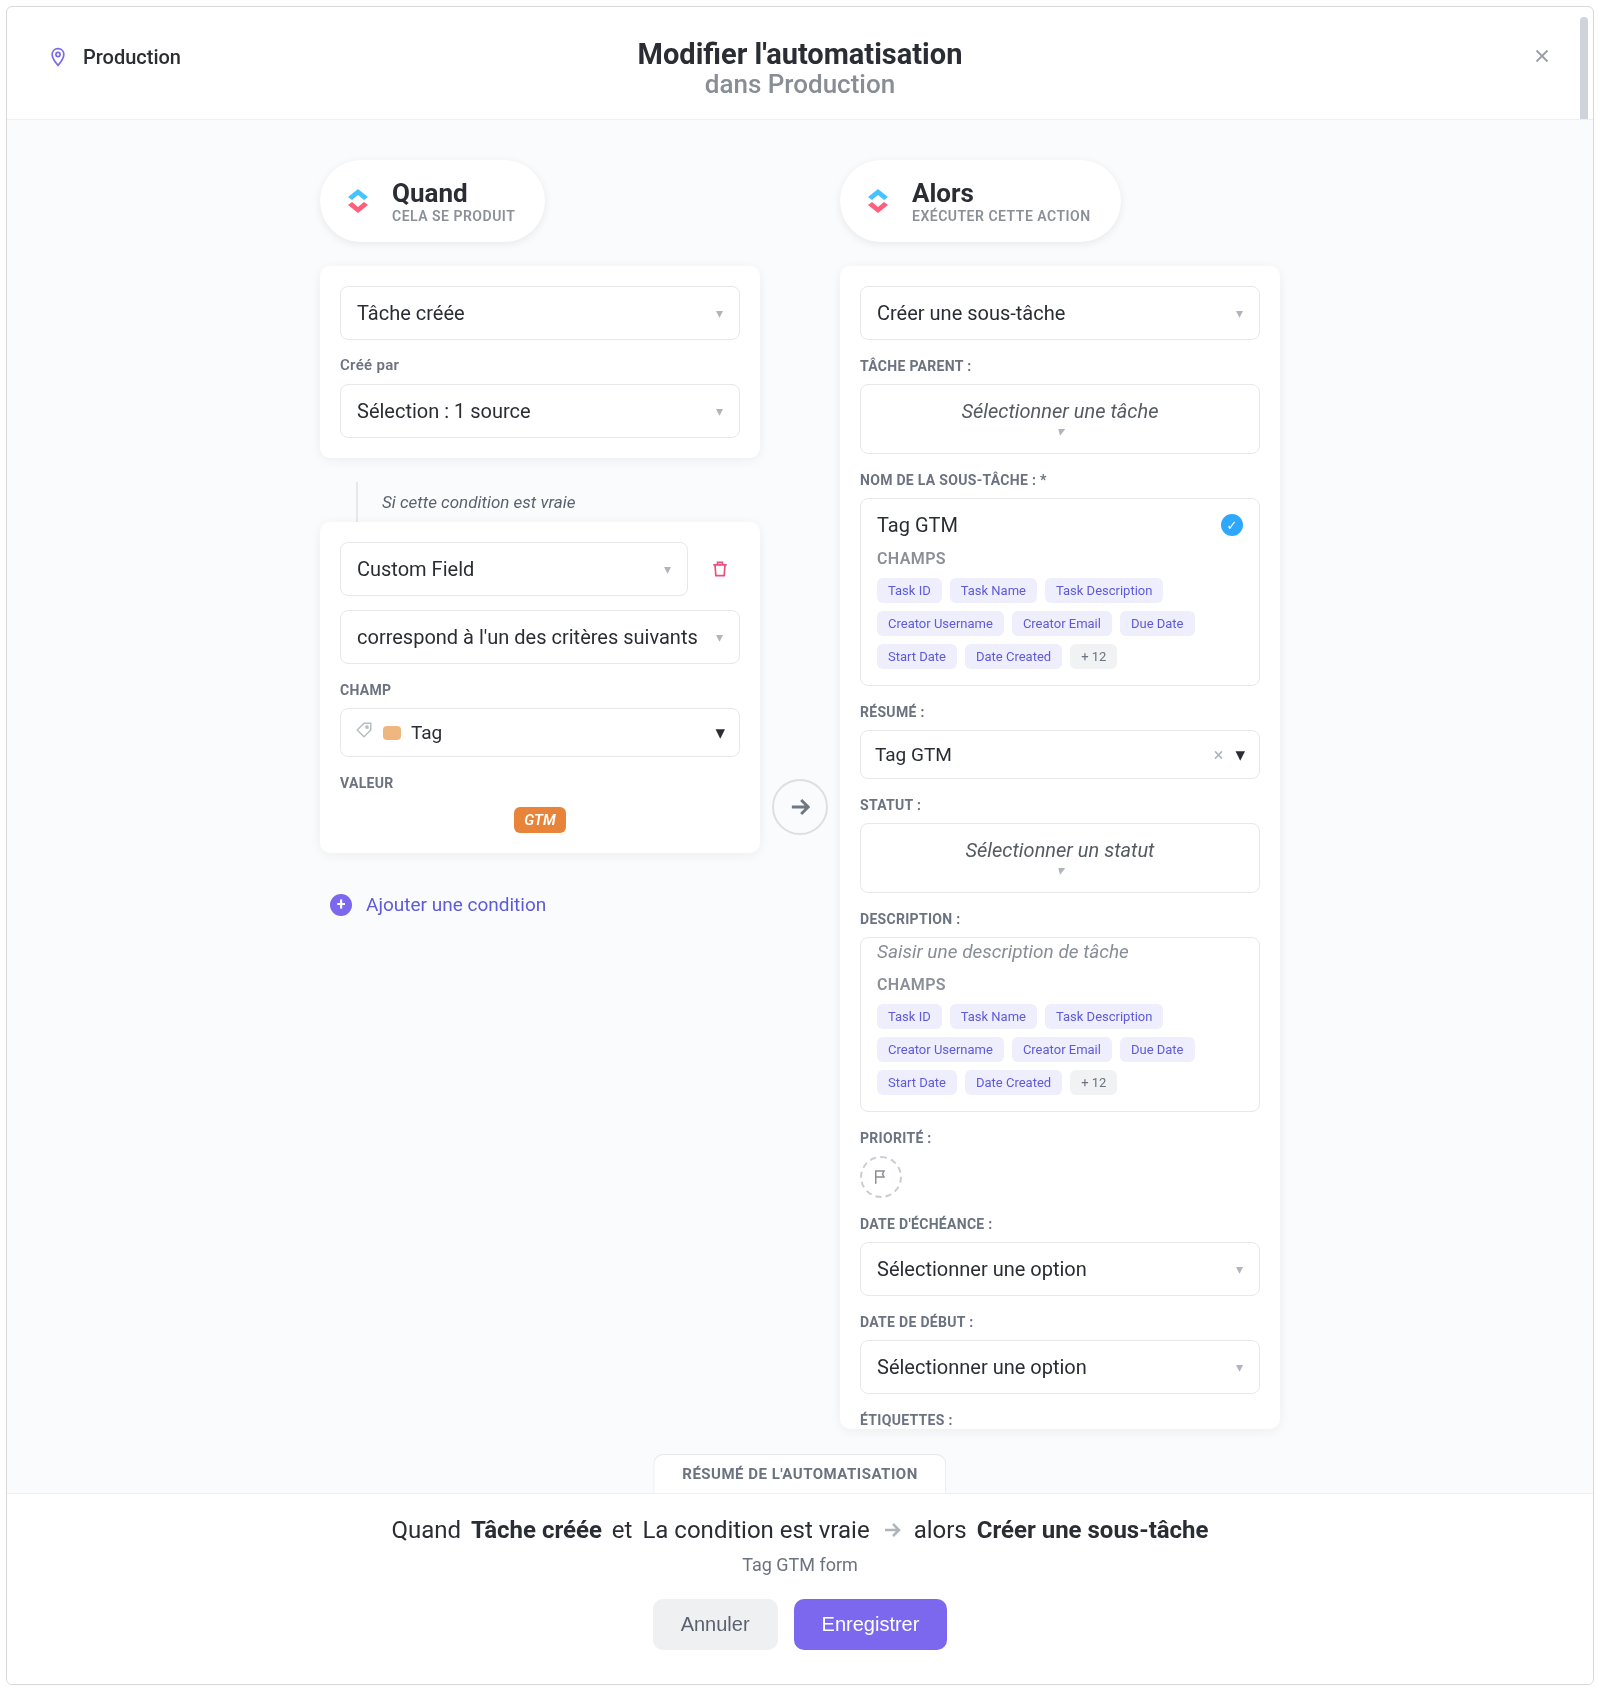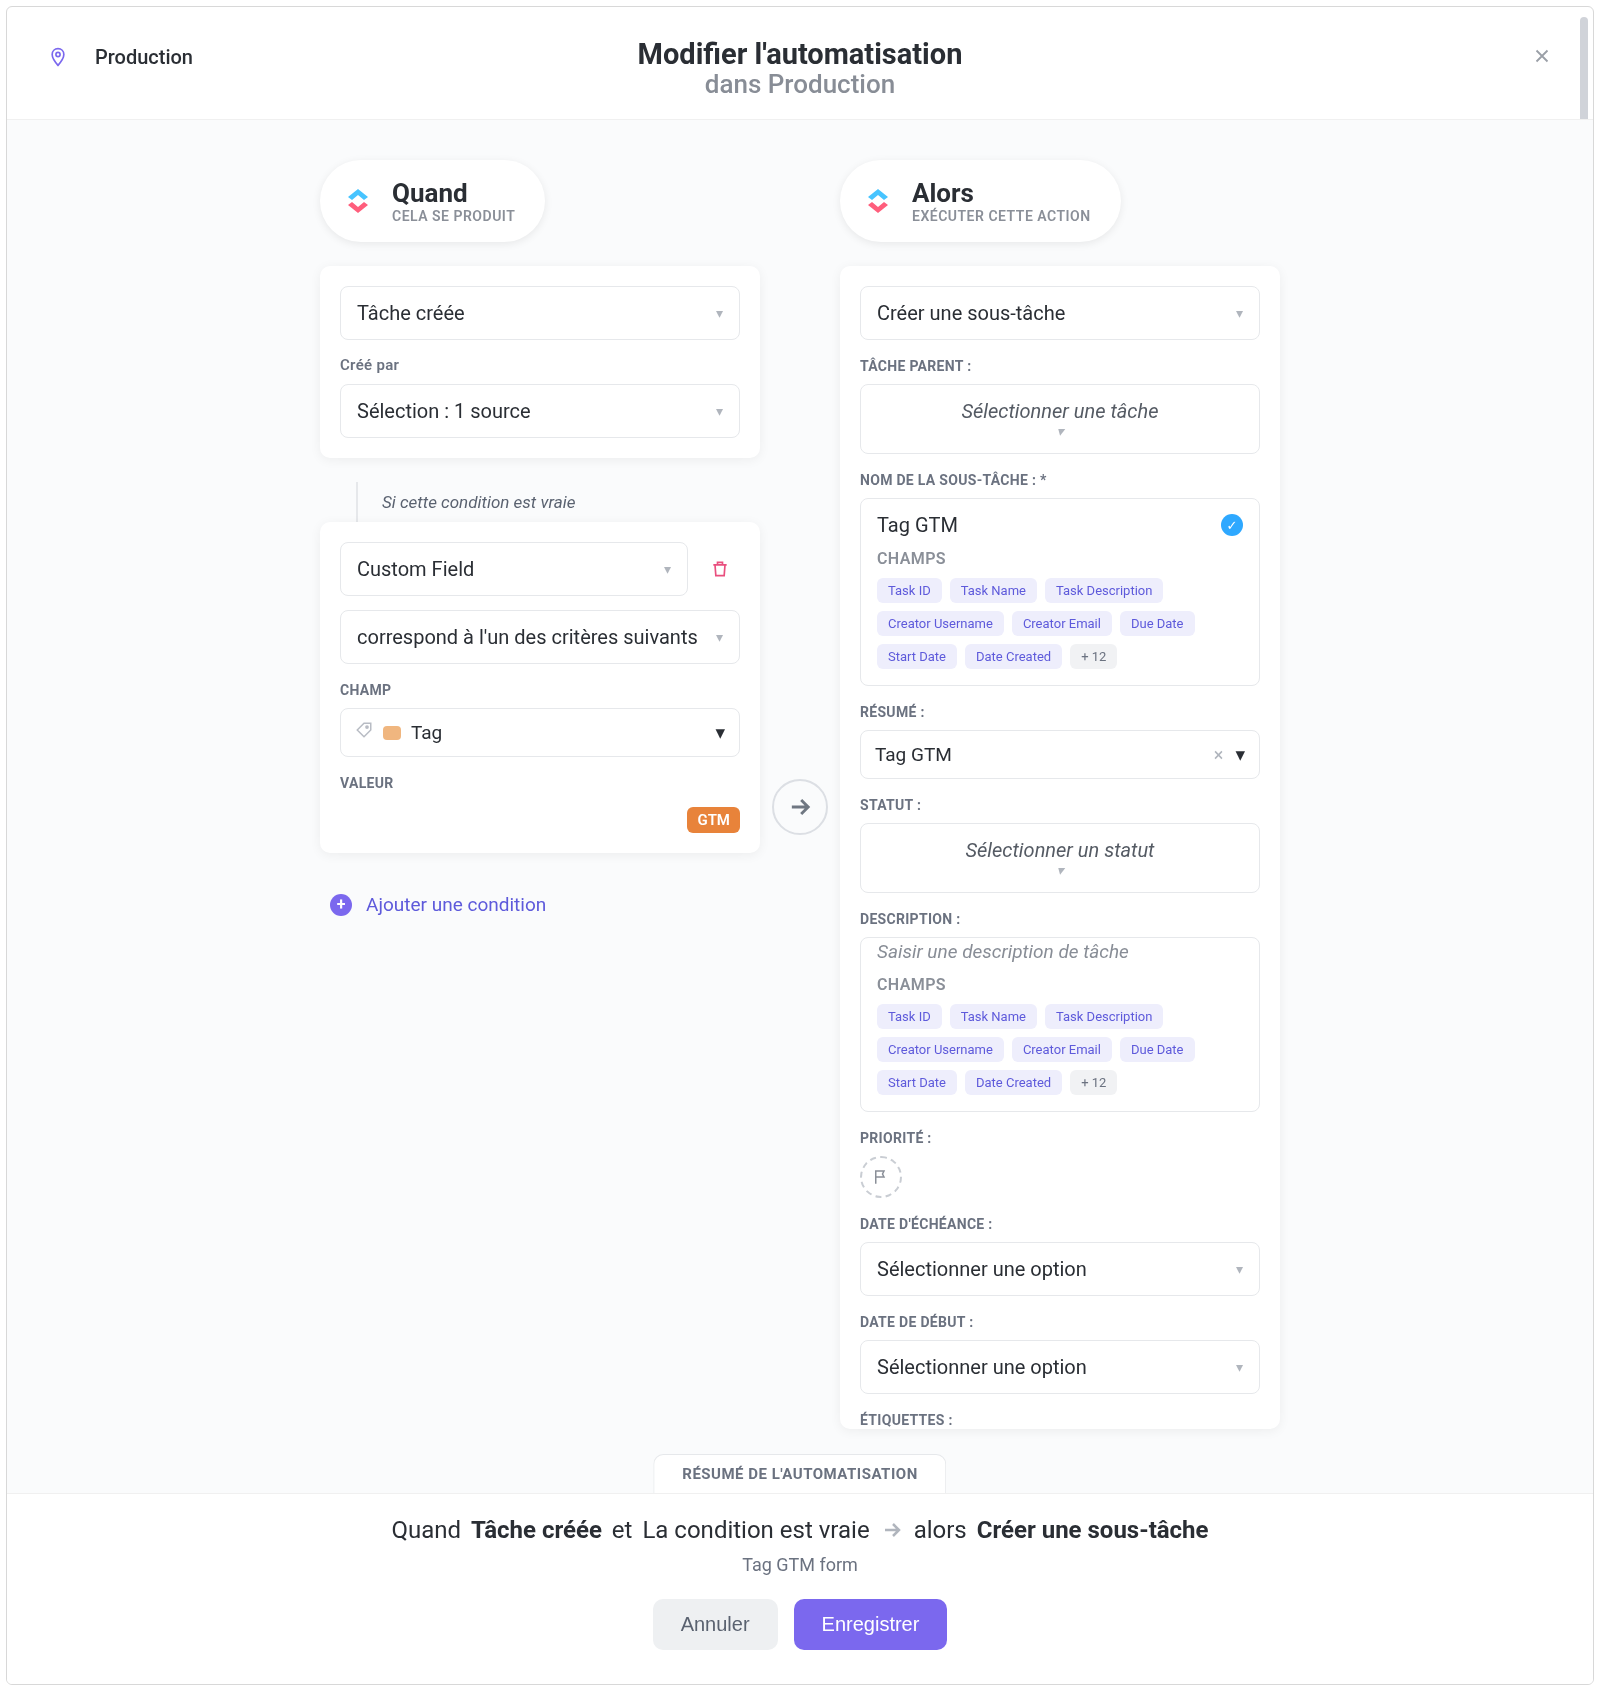--- a/index.html
+++ b/index.html
@@ -25,21 +25,21 @@
   position: relative;
   padding: 30px 40px 20px;
   border-bottom: 1px solid #f0f0f0;
 }
 .breadcrumb {
   position: absolute;
   left: 40px;
   top: 38px;
   display: flex;
   align-items: center;
-  gap: 26px;
+  gap: 14px;
   font-size: 20px;
   font-weight: 500;
   color: #2a2e34;
 }
 .loc-icon {
   width: 22px; height: 22px;
   display: inline-flex; align-items: center; justify-content: center;
 }
 .title-wrap { text-align: center; }
 .title-main { font-size: 29px; font-weight: 700; color: #2a2e34; }
@@ -276,21 +276,21 @@
 .btn {
   padding: 14px 28px;
   border-radius: 10px;
   font-size: 20px;
   font-weight: 400;
   cursor: pointer;
   border: none;
 }
 .btn-cancel { background: #eef0f2; color: #5a6270; }
 .btn-save { background: #7b68ee; color: #fff; }
-.value-center { text-align: right; }
+.value-center { text-align: center; font-style: italic; }
 .scrollbar-fake {
   position: absolute;
   right: 5px; top: 10px;
   width: 8px; height: 120px;
   background: #d0d3d9;
   border-radius: 4px;
 }
 </style>
 </head>
 <body>

